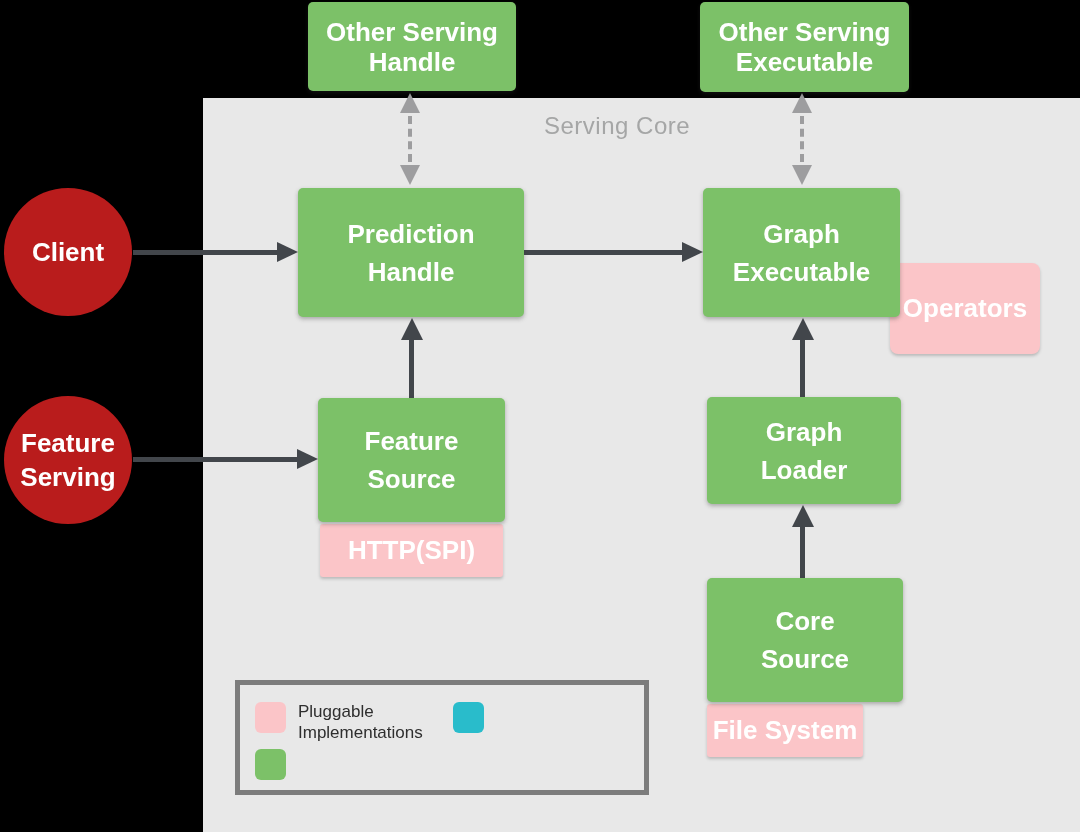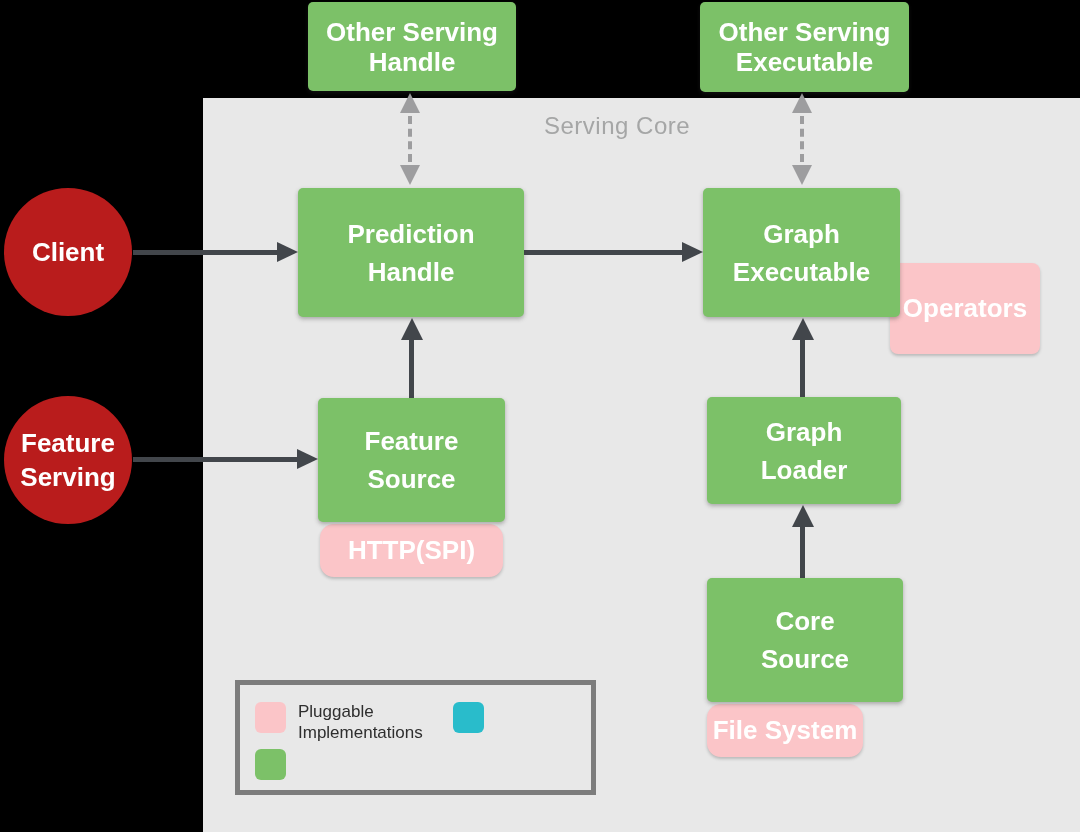--- a/index.html
+++ b/index.html
@@ -5,21 +5,21 @@
   html,body{margin:0;padding:0;background:#000;}
   #stage{position:relative;width:1080px;height:832px;background:#000;overflow:hidden;
          font-family:"Liberation Sans",sans-serif;}
   .panel{position:absolute;left:203px;top:98px;width:877px;height:734px;background:#E8E8E8;}
   .core-title{position:absolute;left:544px;top:112px;font-size:24px;color:#A5A6A6;
               letter-spacing:0.5px;}
   .g-box{position:absolute;background:#7CC168;border-radius:5px;z-index:3;
          box-shadow:0 2px 4px rgba(50,50,50,0.35);
          display:flex;flex-direction:column;align-items:center;justify-content:center;
          color:#fff;font-size:26px;font-weight:600;line-height:38px;text-align:left;}
-  .p-box{position:absolute;background:#FBC5C8;border-radius:14px;z-index:2;
+  .p-box{position:absolute;background:#FBC5C8;border-radius:3px;z-index:2;
          box-shadow:0 2px 3px rgba(50,50,50,0.25);
          display:flex;align-items:center;justify-content:center;
          color:#fff;font-size:26px;font-weight:600;}
   .circle{position:absolute;width:128px;height:128px;border-radius:50%;background:#b91c1c;
           display:flex;flex-direction:column;align-items:center;justify-content:center;
           color:#fff;font-size:26px;font-weight:600;line-height:34px;text-align:right;z-index:3;}
   
   .aline{position:absolute;background:#42464B;z-index:2;}
   .ahead-r{position:absolute;width:0;height:0;z-index:2;
            border-top:10px solid transparent;border-bottom:10px solid transparent;
@@ -29,21 +29,21 @@
            border-bottom:22px solid #42464B;}
   
   .dline{position:absolute;width:0;border-left:4px dashed #9D9D9F;z-index:2;}
   .dhead-u{position:absolute;width:0;height:0;z-index:2;
            border-left:10px solid transparent;border-right:10px solid transparent;
            border-bottom:20px solid #9D9D9F;}
   .dhead-d{position:absolute;width:0;height:0;z-index:2;
            border-left:10px solid transparent;border-right:10px solid transparent;
            border-top:20px solid #9D9D9F;}
   
-  .legend{position:absolute;left:235px;top:680px;width:361px;height:115px;
+  .legend{position:absolute;left:235px;top:680px;width:414px;height:115px;
           border:5px solid #7C7C7C;box-sizing:border-box;z-index:4;}
   .swatch{position:absolute;width:31px;height:31px;border-radius:6px;}
   .sw-pink{background:#FBC5C8;}
   .sw-teal{background:#29BCCB;}
   .sw-green{background:#7CC168;}
   .leg-label{position:absolute;font-size:17px;line-height:21px;color:#2E2E2E;}
 </style>
 </head>
 <body>
 

